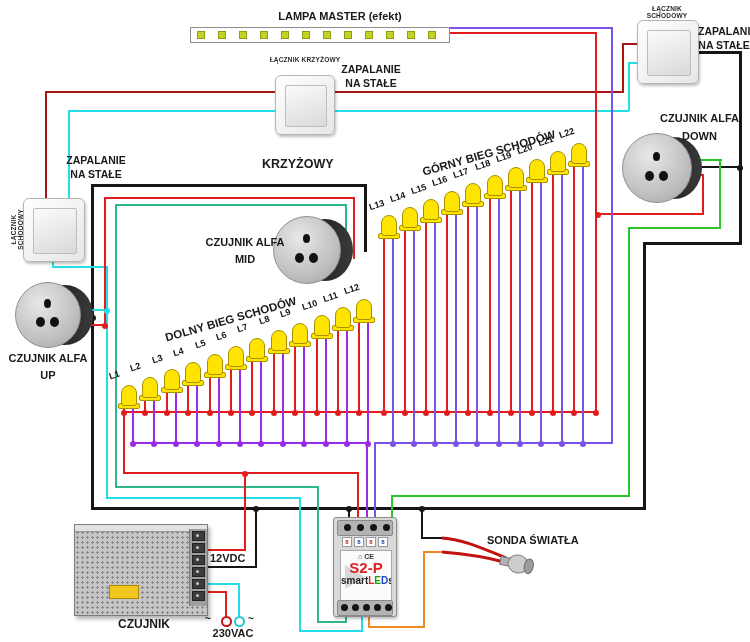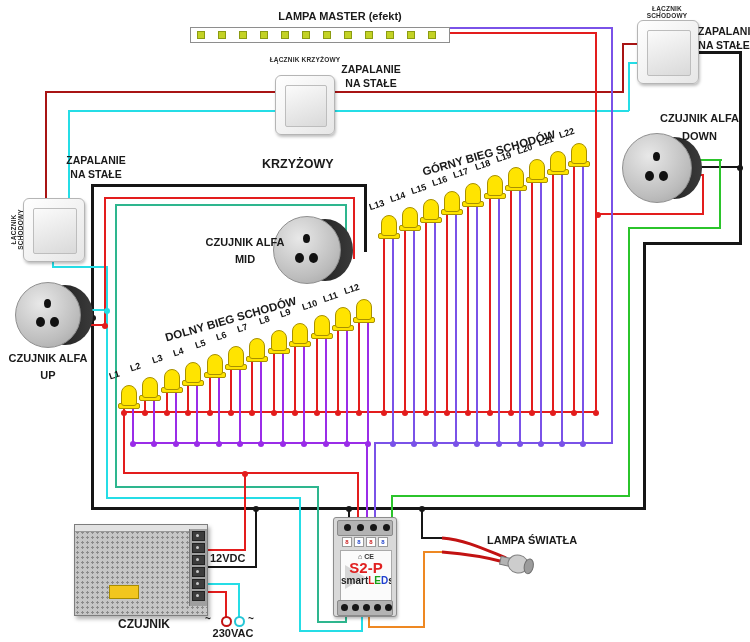--- a/index.html
+++ b/index.html
@@ -458,21 +458,21 @@
 
     <div class="mterm" style="top:82px;background:#b3b3b3;">
       <span style="left:3px;"></span>
         <span style="left:14px;"></span>
         <span style="left:25px;"></span>
         <span style="left:36px;"></span>
         <span style="left:47px;"></span>
     </div>
   </div>
 
-  <div class="lbl" style="left:487px;top:533px;font-size:11px;">LAMPA ŚWIATŁA</div>
+  <div class="lbl" style="left:487px;top:533px;font-size:11px;">SONDA ŚWIATŁA</div>
   <svg class="abs" style="left:438px;top:527px;" width="130" height="64" viewBox="0 0 130 64">
     <path d="M4,11 C28,13 46,22 68,31" stroke="#c21212" stroke-width="3" fill="none"></path>
     <path d="M4,25 C28,27 48,30 66,35" stroke="#c21212" stroke-width="3" fill="none"></path>
     <g transform="translate(80,37) rotate(12)">
       <rect x="-18" y="-4" width="15" height="8" fill="#b3b3b3" stroke="#787878"></rect>
       <ellipse cx="0" cy="0" rx="10" ry="9" fill="#cdcdcd" stroke="#808080"></ellipse>
       <ellipse cx="11" cy="0" rx="4.5" ry="7.5" fill="#9c9c9c" stroke="#6f6f6f"></ellipse>
     </g>
   </svg>
 

